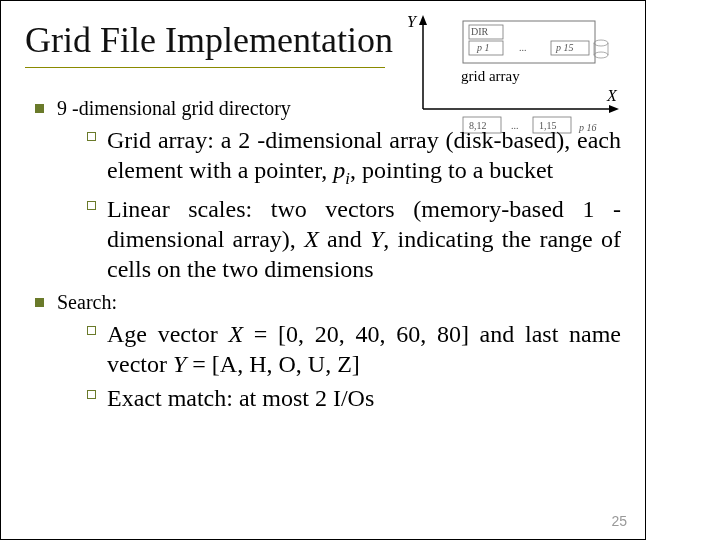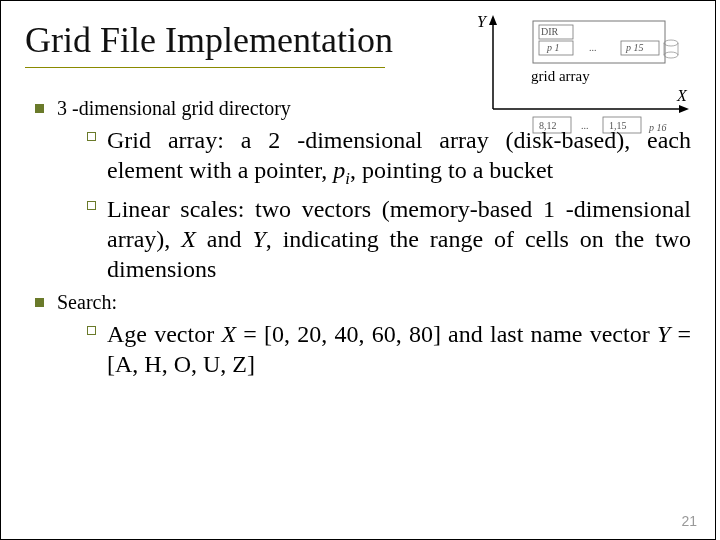--- a/index.html
+++ b/index.html
@@ -6,21 +6,21 @@
   body {
     width: 720px;
     height: 540px;
     background: #fff;
     font-family: "Times New Roman", Times, serif;
     color: #000;
     position: relative;
     overflow: hidden;
   }
   .slide {
-    width: 716px;
+    width: 646px;
     height: 540px;
     border: 1px solid #000;
     position: relative;
     padding: 18px 24px 0 24px;
   }
   .title {
     font-size: 36px;
     font-weight: normal;
     color: #111;
     margin-bottom: 6px;
@@ -155,29 +155,30 @@
       <ellipse cx="200" cy="30" rx="7" ry="3" fill="none" stroke="#888" stroke-width="0.7"></ellipse>
       <line x1="193" y1="30" x2="193" y2="42" stroke="#888" stroke-width="0.7"></line>
       <line x1="207" y1="30" x2="207" y2="42" stroke="#888" stroke-width="0.7"></line>
       <ellipse cx="200" cy="42" rx="7" ry="3" fill="none" stroke="#888" stroke-width="0.7"></ellipse>
     </svg>
   </div>
 
   <div class="body">
     <ul class="lvl1">
       <li>
-        <span>3 -dimensional grid directory</span>
+        <span>9 -dimensional grid directory</span>
         <ul class="lvl2">
           <li>Grid array: a 2 -dimensional array (disk-based), each element with a pointer, <span class="it">p<sub>i</sub></span>, pointing to a bucket</li>
           <li>Linear scales: two vectors (memory-based 1 -dimensional array), <span class="it">X</span> and <span class="it">Y</span>, indicating the range of cells on the two dimensions</li>
         </ul>
       </li>
       <li>
         <span>Search:</span>
         <ul class="lvl2">
           <li>Age vector <span class="it">X</span> = [0, 20, 40, 60, 80] and last name vector <span class="it">Y</span> = [A, H, O, U, Z]</li>
+          <li>Exact match: at most 2 I/Os</li>
         </ul>
       </li>
     </ul>
   </div>
 
-  <div class="pageno">21</div>
+  <div class="pageno">25</div>
 </div>
 
 </body></html>

